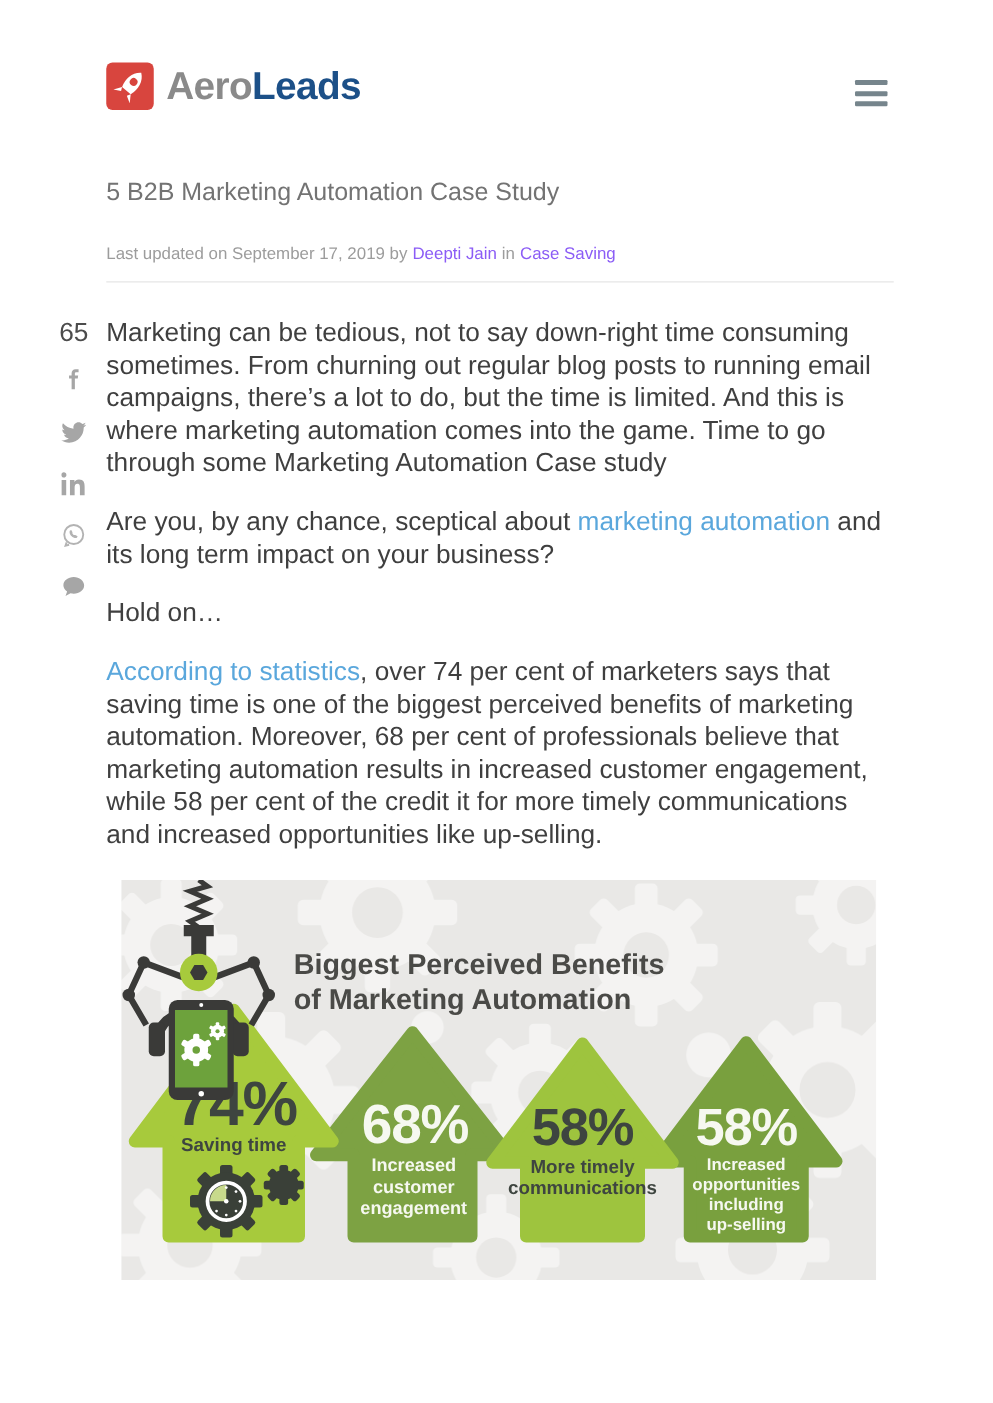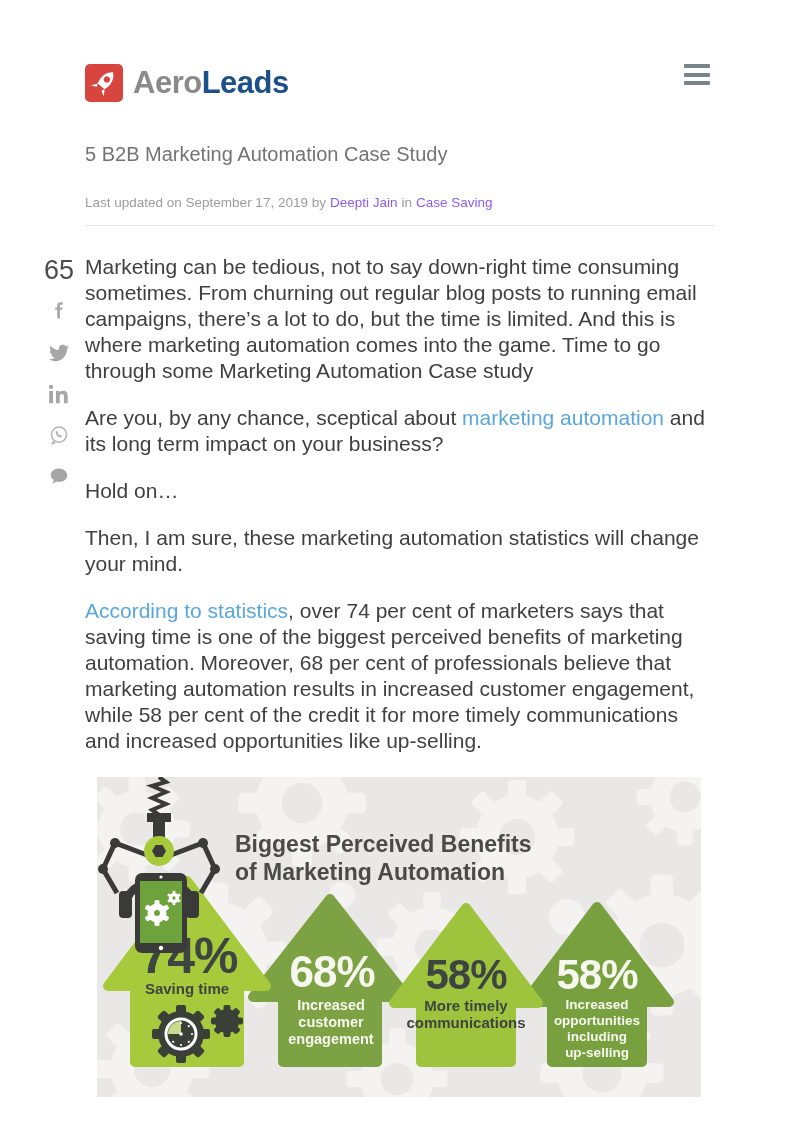--- a/index.html
+++ b/index.html
@@ -1,31 +1,31 @@
 <!DOCTYPE html>
 <html><head>
 <meta charset="utf-8">
 <style>
   html,body{margin:0;padding:0;}
   body{
     width:794px;height:1122px;position:relative;background:#ffffff;
     font-family:"Liberation Sans",sans-serif;overflow:hidden;
   }
   
-  .logo{position:absolute;top:64px;left:85px;display:flex;align-items:flex-end;gap:10px;cursor:pointer;}
+  .logo{position:absolute;top:50px;left:85px;display:flex;align-items:flex-end;gap:10px;cursor:pointer;}
   .logo-square{width:38px;height:38px;border-radius:5px;background:#d8453e;display:flex;align-items:center;justify-content:center;}
   .logo-text{font-size:31px;font-weight:bold;letter-spacing:-0.5px;line-height:38px;}
   .logo-aero{color:#8a8a8a;}
   .logo-leads{color:#1c5088;}
   .menu-btn{position:absolute;top:62px;right:80px;width:28px;cursor:pointer;padding:2px;}
   .menu-bar{width:26px;height:4px;background:#76858c;border-radius:1px;margin-bottom:4.5px;}
   .menu-bar:last-child{margin-bottom:0;}
   
   .share-rail{position:absolute;top:255px;left:42px;width:34px;text-align:center;}
-  .share-count{font-size:27px;color:#4c4c4c;margin-bottom:16px;}
+  .share-count{font-size:21px;color:#4c4c4c;margin-bottom:16px;}
   .share-icon{display:block;margin:0 auto 21px auto;width:20px;height:20px;cursor:pointer;}
   
   .article{position:absolute;top:138px;left:85px;width:630px;}
   .article-title{font-size:20px;line-height:33px;font-weight:normal;color:#737373;margin:0;}
   .meta{margin-top:24px;font-size:13.5px;color:#9c9c9c;display:flex;gap:4px;}
   .meta a{color:#8b5cf6;text-decoration:none;cursor:pointer;}
   .divider{margin-top:15px;border:0;border-top:1px solid #e6e6e6;height:0;}
   .body-text{margin-top:28px;}
   .para{font-size:21px;line-height:26px;color:#3f3f3f;margin:0 0 21px 0;}
   .t-link{color:#5aa7dc;text-decoration:none;cursor:pointer;}
@@ -93,21 +93,20 @@
     <span>in</span>
     <a>Case Saving</a>
   </div>
 
   <hr class="divider">
 
   <div class="body-text">
       <p class="para"><span>Marketing can be tedious, not to say down-right time consuming sometimes. From churning out regular blog posts to running email campaigns, there’s a lot to do, but the time is limited. And this is where marketing automation comes into the game. Time to go through some Marketing Automation Case study</span></p>
       <p class="para"><span>Are you, by any chance, sceptical about </span><a class="t-link">marketing automation</a><span> and its long term impact on your business?</span></p>
       <p class="para"><span>Hold on…</span></p>
-      <p class="para"><span>Then, I am sure, these marketing automation statistics will change your mind.</span></p>
       <p class="para"><a class="t-link">According to statistics</a><span>, over 74 per cent of marketers says that saving time is one of the biggest perceived benefits of marketing automation. Moreover, 68 per cent of professionals believe that marketing automation results in increased customer engagement, while 58 per cent of the credit it for more timely communications and increased opportunities like up-selling.</span></p>
     </div>
 
   <svg class="infographic" viewBox="0 0 604 320">
     <defs>
       <g id="bgear">
         <g fill="#ffffff">
           <rect x="-7" y="-44" width="14" height="16" rx="3"></rect>
           <rect x="-7" y="-44" width="14" height="16" rx="3" transform="rotate(45)"></rect>
           <rect x="-7" y="-44" width="14" height="16" rx="3" transform="rotate(90)"></rect>

